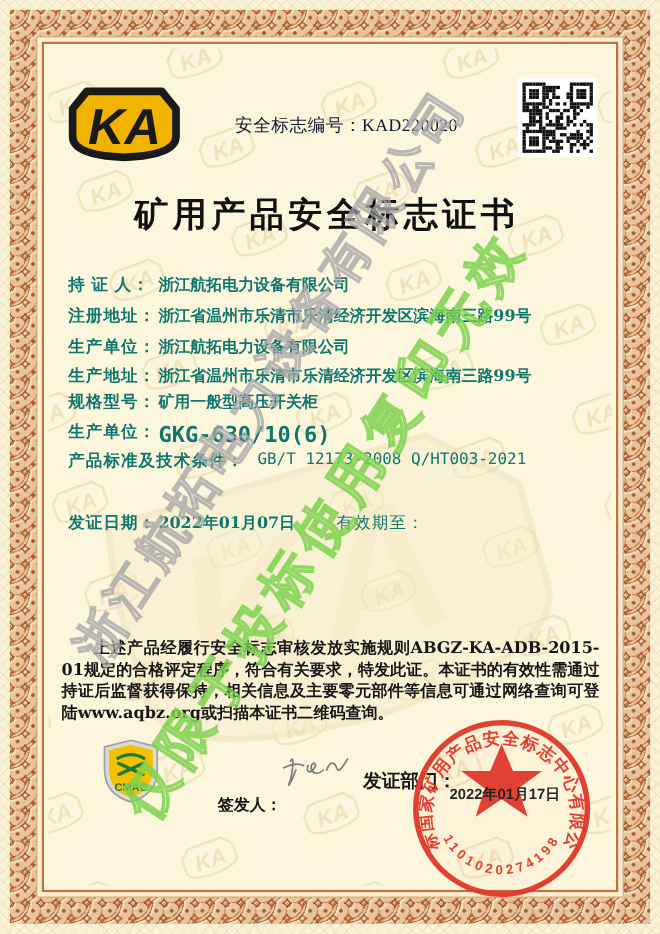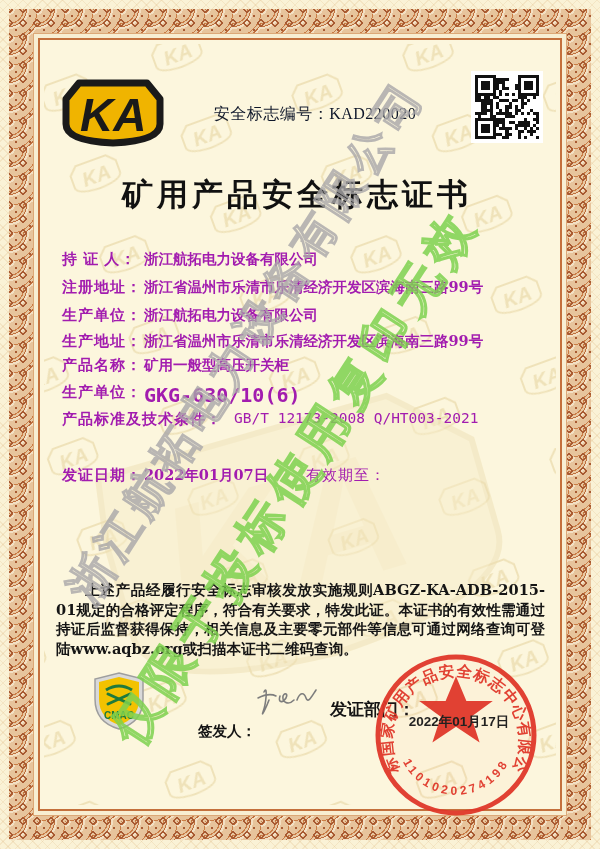--- a/index.html
+++ b/index.html
@@ -26,21 +26,21 @@
     font-family:"Liberation Serif",serif;font-size:16px;color:#0f172a;letter-spacing:.5px;}
   .qr{position:absolute;left:471px;top:71px;width:72px;height:72px;background:#fff;
       display:grid;grid-template-columns:repeat(21,1fr);grid-template-rows:repeat(21,1fr);padding:4px;box-sizing:border-box;}
   .qr i{display:block;}
   .qr i.on{background:#111;}
 
   .title{position:absolute;left:0;top:174px;width:594px;text-align:center;
     font-size:31px;font-weight:900;color:#111;letter-spacing:4px;
     font-family:"Liberation Sans",sans-serif;}
 
-  .row{position:absolute;left:62px;width:486px;height:24px;font-size:15px;color:#a21caf;white-space:nowrap;}
+  .row{position:absolute;left:62px;width:486px;height:24px;font-size:15px;color:#0f766e;white-space:nowrap;}
   .row .lab{font-weight:bold;letter-spacing:1px;}
   .row .val{position:absolute;left:82px;font-family:"DejaVu Serif",serif;font-weight:600;font-size:14.5px;}
   .row .val.mono{font-family:"DejaVu Sans Mono",monospace;font-weight:bold;font-size:20px;}
   .row .val.std{left:172px;font-family:"DejaVu Sans Mono",monospace;font-weight:normal;}
   .row .val2{position:absolute;left:336px;font-family:"DejaVu Serif",serif;font-weight:600;font-size:14.5px;}
   .row .lab2{position:absolute;left:244px;font-weight:normal;letter-spacing:1px;}
 
   .para{position:absolute;left:56px;top:580px;width:489px;font-size:14.6px;line-height:19.6px;
     font-family:"DejaVu Serif",serif;font-weight:bold;color:#151515;text-align:justify;text-indent:2em;}
 
@@ -539,21 +539,21 @@
     </div>
     <div class="row" style="top:306px">
       <span class="lab">生产单位：</span>
       <span class="val">浙江航拓电力设备有限公司</span>
     </div>
     <div class="row" style="top:332px">
       <span class="lab">生产地址：</span>
       <span class="val">浙江省温州市乐清市乐清经济开发区滨海南三路99号</span>
     </div>
     <div class="row" style="top:356px">
-      <span class="lab">产品名称：</span>
+      <span class="lab">规格型号：</span>
       <span class="val">矿用一般型高压开关柜</span>
     </div>
     <div class="row" style="top:383px">
       <span class="lab">生产单位：</span>
       <span class="val mono">GKG-630/10(6)</span>
     </div>
     <div class="row" style="top:410px">
       <span class="lab">产品标准及技术条件：</span>
       <span class="val std">GB/T 12173-2008 Q/HT003-2021</span>
     </div>

